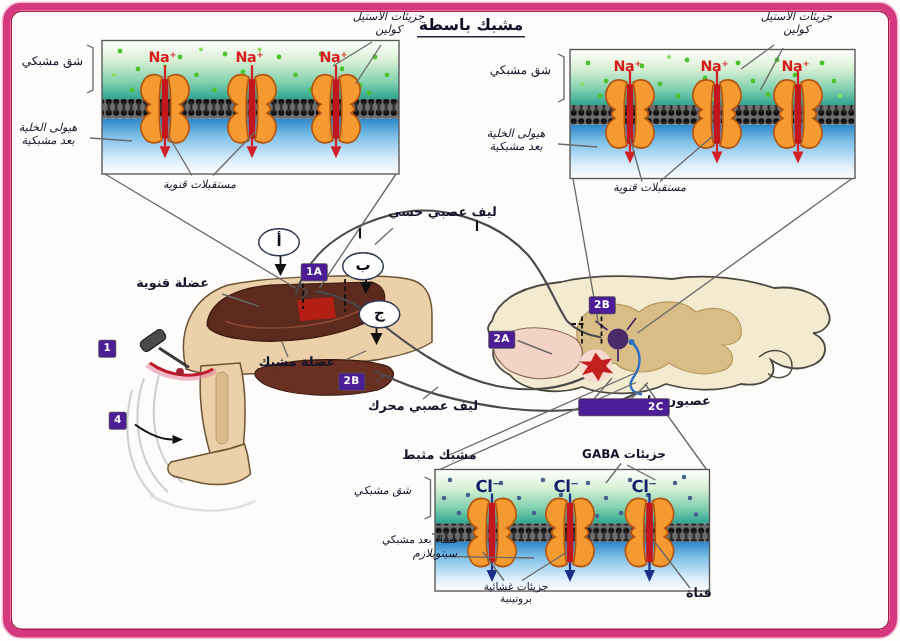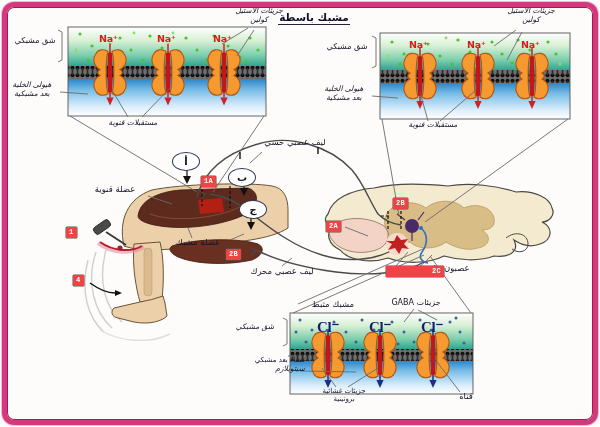--- a/index.html
+++ b/index.html
@@ -1,26 +1,26 @@
 <!DOCTYPE html>
 <html lang="ar"><head>
 <meta charset="utf-8">
 <style>
   html,body{margin:0;padding:0;width:600px;height:427px;overflow:hidden;background:#fff;}
   #stage{position:relative;width:600px;height:427px;background:#fdfcfa;font-family:"DejaVu Sans",sans-serif;}
   #art{position:absolute;left:0;top:0;}
   .lbl{position:absolute;direction:rtl;color:#14142b;font-size:8px;line-height:1.2;white-space:nowrap;text-align:center;}
   .lbl.sm{font-size:7px;}
   .lbl.md{font-size:7.5px;font-style:italic;}
-  .lbl.bold{font-weight:normal;font-size:8.5px;}
+  .lbl.bold{font-weight:bold;font-size:8.5px;}
   .title{position:absolute;direction:rtl;font-weight:bold;font-size:10.5px;color:#101028;border-bottom:1.2px solid #23233d;padding-bottom:1px;text-align:center;}
   .ion{position:absolute;font-weight:bold;font-size:9.5px;letter-spacing:-0.3px;}
   .ion.na{color:#d81b1b;}
-  .ion.cl{color:#14206b;font-size:15px;font-family:Liberation Serif, serif;}
-  .mk{position:absolute;background:#ef4444;color:#fff;font-size:7px;font-weight:bold;padding:1px 3px;border-radius:1px;line-height:1.3;letter-spacing:.3px;box-shadow:0 0 0 .5px #555;font-family:Liberation Mono, monospace;}
+  .ion.cl{color:#14206b;font-size:11px;}
+  .mk{position:absolute;background:#4c1d95;color:#fff;font-size:7px;font-weight:bold;padding:1px 3px;border-radius:1px;line-height:1.3;letter-spacing:.3px;box-shadow:0 0 0 .5px #555;}
   .circ{position:absolute;width:26px;height:17px;border:1.6px solid #2c3752;border-radius:50%;background:#fff;color:#0d0d1a;font-weight:bold;font-size:10px;display:flex;align-items:center;justify-content:center;line-height:1;}
   #frameBorder{position:absolute;inset:2px;border:5px solid #d63880;border-radius:12px;box-shadow:inset 0 0 0 1px #a8194a,0 0 0 1px #f2bcd4;pointer-events:none;}
 </style>
 </head>
 <body>
 
 <div id="stage">
 
 <svg id="art" width="600" height="427" viewBox="0 0 600 427">
   <defs>
@@ -302,21 +302,21 @@
   <div class="circ" style="left:239px;top:200px;">ج</div>
 
   <span class="mk" style="left:66px;top:227px;">1</span>
   <span class="mk" style="left:73px;top:275px;">4</span>
   <span class="mk" style="left:201px;top:176px;">1A</span>
   <span class="mk" style="left:326px;top:221px;">2A</span>
   <span class="mk" style="left:393px;top:198px;">2B</span>
   <span class="mk" style="left:386px;top:266px;padding-left:46px;">2C</span>
   <span class="mk" style="left:226px;top:249px;">2B</span>
 
-  <div class="lbl bold" style="left:266px;top:299px;width:54px;margin-left:40px;">مشبك مثبط</div>
+  <div class="lbl bold" style="left:266px;top:299px;width:54px;">مشبك مثبط</div>
   <div class="lbl bold" style="left:386px;top:298px;width:60px;font-size:8px;">جزيئات GABA</div>
   <div class="lbl md" style="left:230px;top:322px;width:50px;">شق مشبكي</div>
   <div class="lbl sm" style="left:224px;top:356px;width:66px;margin-left:23px;">غشاء بعد مشبكي</div>
   <div class="lbl md" style="left:266px;top:364px;width:48px;">سيتوبلازم</div>
   <div class="lbl sm" style="left:316px;top:387px;width:56px;">
     <span>جزيئات غشائية</span><br>
     <span>بروتينية</span>
   </div>
   <div class="lbl bold" style="left:452px;top:391px;width:28px;">قناة</div>
 

